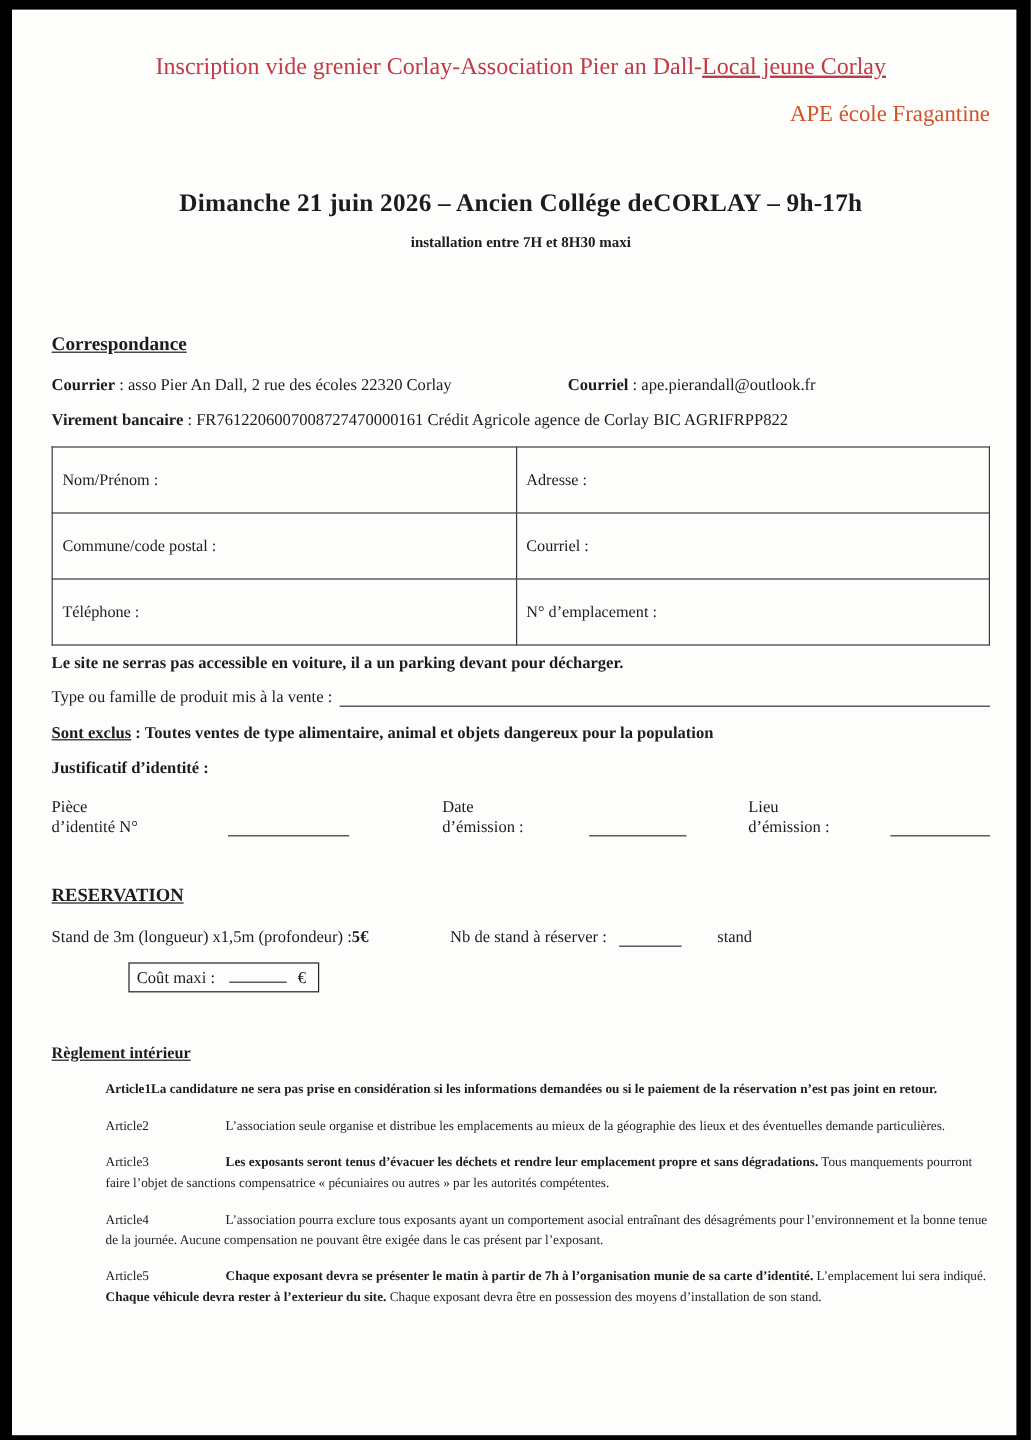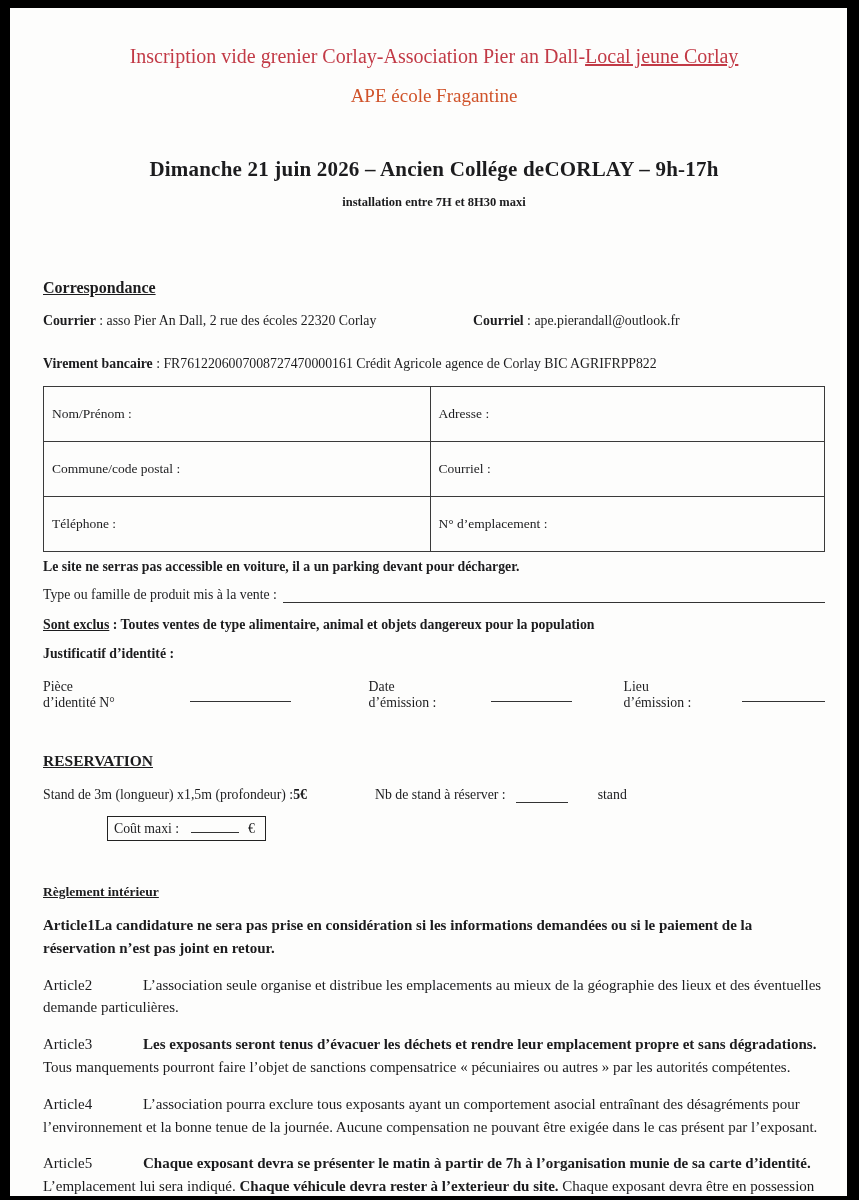--- a/index.html
+++ b/index.html
@@ -35,20 +35,21 @@
     margin-top:37px;
     font-size:20px;
     color:var(--title-red);
     font-weight:normal;
   }
   .title2{
     margin-top:17px;
     font-size:19px;
     color:var(--title-orange);
     font-weight:normal;
+    text-align:right;
   }
   .date-heading{
     margin-top:50px;
     font-size:21px;
     font-weight:bold;
     letter-spacing:.2px;
   }
   .sub-heading{
     margin-top:13px;
     font-size:12.5px;
@@ -60,21 +61,21 @@
     font-weight:bold;
     text-decoration:underline;
   }
   .contact-row{
     margin-top:16px;
     display:flex;
     font-size:13.8px;
   }
   .contact-courrier{width:55%;}
   .contact-line{
-    margin-top:27px;
+    margin-top:13px;
     font-size:13.8px;
   }
   table.form-table{
     margin-top:14px;
     width:100%;
     border-collapse:collapse;
     font-size:13.5px;
   }
   table.form-table td{
     border:1.4px solid #3a3a3a;
@@ -99,21 +100,21 @@
     border-bottom:1.2px solid #333;
     margin-left:6px;
     height:14px;
   }
   .exclus-line{margin-top:14px;font-size:13.8px;}
   .justif-line{margin-top:13px;font-size:13.8px;}
   .piece-line{
     margin-top:17px;
     font-size:13.8px;
     display:flex;
-    align-items:center;
+    align-items:flex-end;
     gap:36px;
   }
   .blank{
     display:inline-block;
     border-bottom:1.2px solid #333;
     height:14px;
   }
   .reservation-heading{
     margin-top:41px;
     font-size:15.5px;
@@ -136,23 +137,24 @@
   }
   .reglement-par{margin-top:15px;font-size:13.8px;}
   .reglement-heading{
     margin-top:43px;
     font-size:13.5px;
     font-weight:bold;
     text-decoration:underline;
   }
   .article{
     margin-top:14px;
-    font-size:15px;
+    font-size:11px;
     line-height:1.52;
     text-align:left;
+    margin-left:45px;
   }
   .art-num{white-space:pre;}
   .art-num.tabbed{display:inline-block;width:100px;}
 </style>
 </head>
 <body>
 
 <div class="page">
   <div class="content">
 

